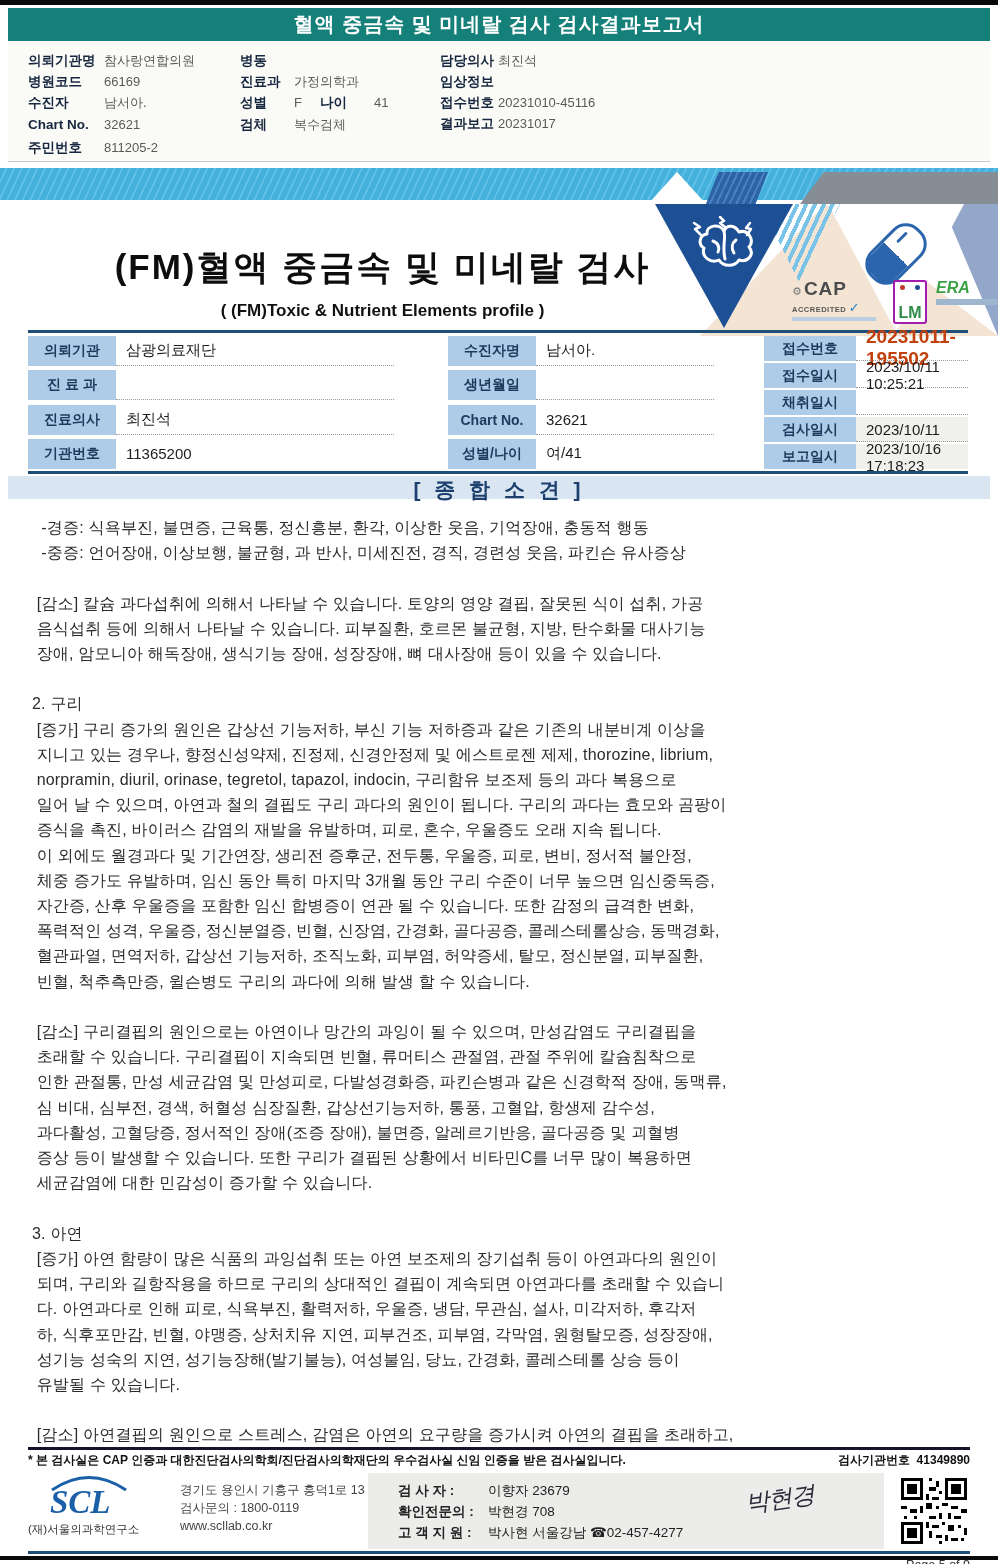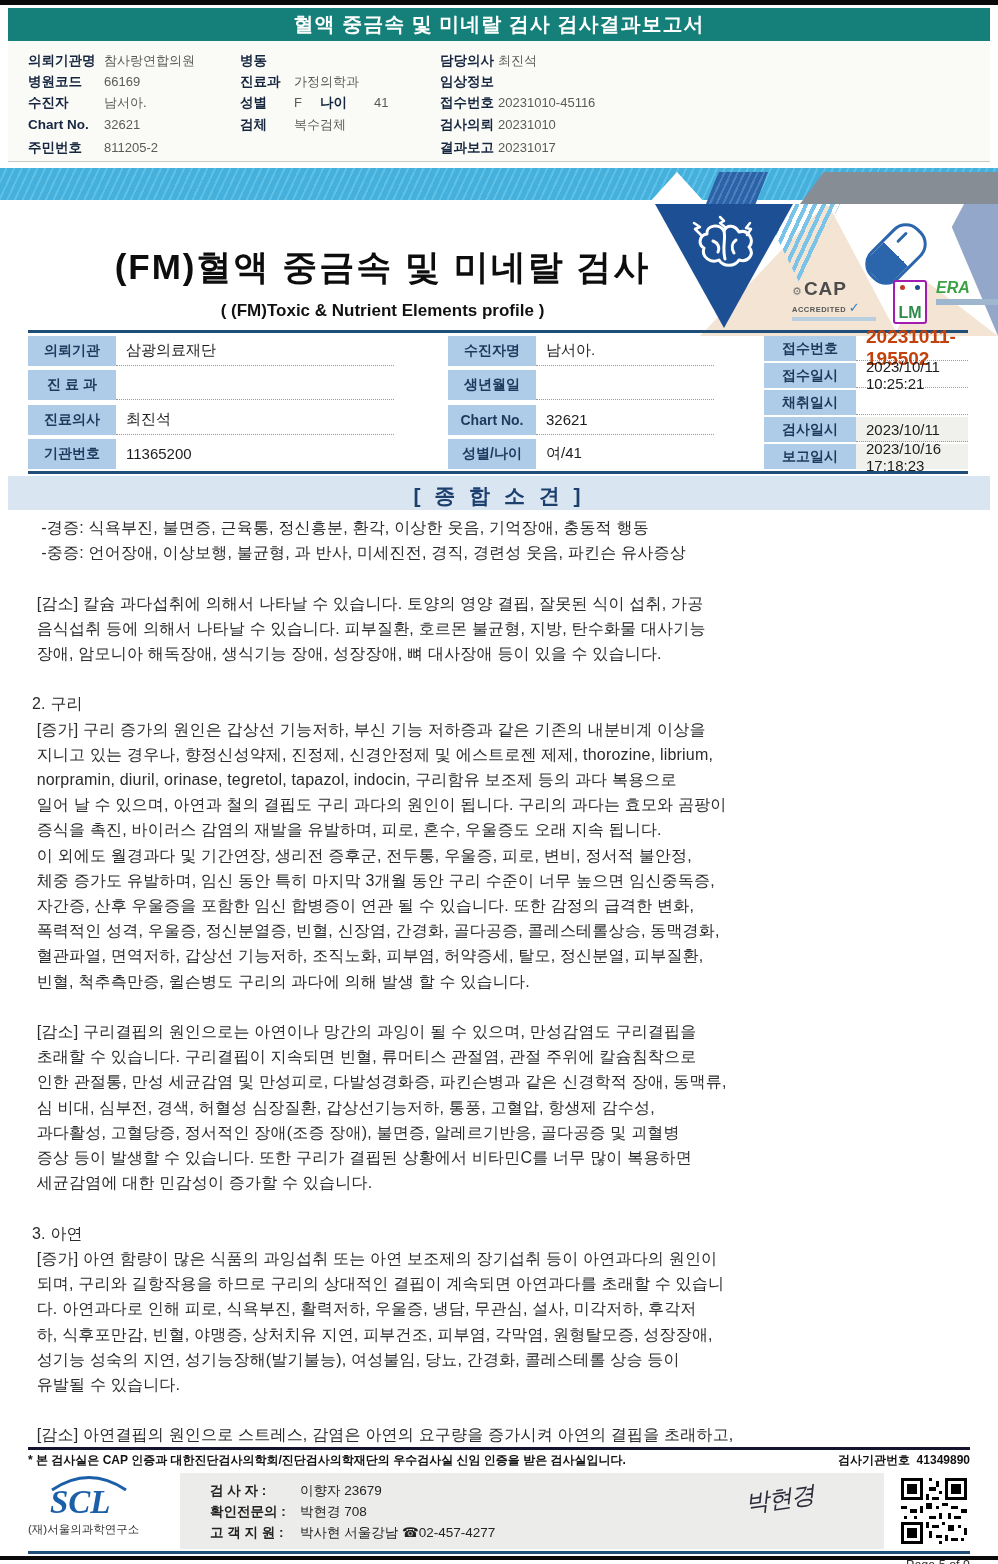--- a/index.html
+++ b/index.html
@@ -95,22 +95,22 @@
     align-items:center;justify-content:center;width:88px;flex:none;}
   .pt-right .pt-label{width:92px;font-size:14px;}
   .pt-value{flex:1;display:flex;align-items:center;padding-left:10px;font-size:15px;color:#1c1c1c;
     border-bottom:1px dotted #9a9a9a;}
   .pt-row:last-child .pt-value{border-bottom:none;}
   .pt-value.big{font-size:19px;font-weight:bold;color:#c2410c;}
   .pt-value.shade{background:#f0f0ed;}
   .navy-line-bottom{position:absolute;left:28px;right:30px;top:471px;height:3px;background:#1f4e79;}
 
   
-  .section-band{position:absolute;left:8px;right:8px;top:476px;height:34px;background:#d9e6f2;
-    display:flex;align-items:flex-end;justify-content:center;}
+  .section-band{position:absolute;left:8px;right:8px;top:476px;height:23px;background:#d9e6f2;
+    display:flex;align-items:flex-start;justify-content:center;}
   .section-title{color:#1c3f6e;font-size:21px;font-weight:bold;letter-spacing:4px;}
 
   
   .report-body{position:absolute;left:32px;right:16px;top:515px;}
   .body-line{white-space:pre;font-size:16px;line-height:25.2px;color:#2b2b2b;letter-spacing:.2px;}
 
   
   .footer{position:absolute;left:28px;right:28px;top:1447px;}
   .footer-topline{height:3px;background:#14142e;}
   .disclaimer-row{display:flex;justify-content:space-between;align-items:center;height:19px;margin-top:1px;}
@@ -192,24 +192,20 @@
         <span class="hi-label">담당의사</span>
         <span class="hi-value">최진석</span>
       </div>
       <div class="hi-row">
         <span class="hi-label">임상정보</span>
         <span class="hi-value"></span>
       </div>
       <div class="hi-row">
         <span class="hi-label">접수번호</span>
         <span class="hi-value">20231010-45116</span>
-      </div>
-      <div class="hi-row tall">
-        <span class="hi-label">검사의뢰</span>
-        <span class="hi-value">20231010</span>
       </div>
       <div class="hi-row">
         <span class="hi-label">결과보고</span>
         <span class="hi-value">20231017</span>
       </div>
     </div>
   </div>
 
   <div class="stripe-band"></div>
   <div class="deco">
@@ -376,20 +372,25 @@
       <span class="disclaimer">* 본 검사실은 CAP 인증과 대한진단검사의학회/진단검사의학재단의 우수검사실 신임 인증을 받은 검사실입니다.</span>
       <span class="lab-no"><span>검사기관번호</span>&nbsp;&nbsp;<span>41349890</span></span>
     </div>
     <div class="footer-main">
       <div class="scl-block">
         <svg class="scl-arc" width="86" height="16" viewBox="0 0 86 16">
           <path d="M6 15 Q43 -10 80 15" stroke="#1b5fa8" stroke-width="3" fill="none"></path>
         </svg>
         <div class="scl-text">SCL</div>
         <div class="scl-org">(재)서울의과학연구소</div>
+      </div>
+      <div class="addr-block">
+        <div class="addr-line">경기도 용인시 기흥구 흥덕1로 13</div>
+        <div class="addr-line">검사문의 : 1800-0119</div>
+        <div class="addr-line">www.scllab.co.kr</div>
       </div>
       <div class="info-box">
         <div class="ib-row">
           <span class="ib-label">검 사 자 :</span>
           <span class="ib-value">이향자  23679</span>
         </div>
         <div class="ib-row">
           <span class="ib-label">확인전문의 :</span>
           <span class="ib-value">박현경  708</span>
         </div>

